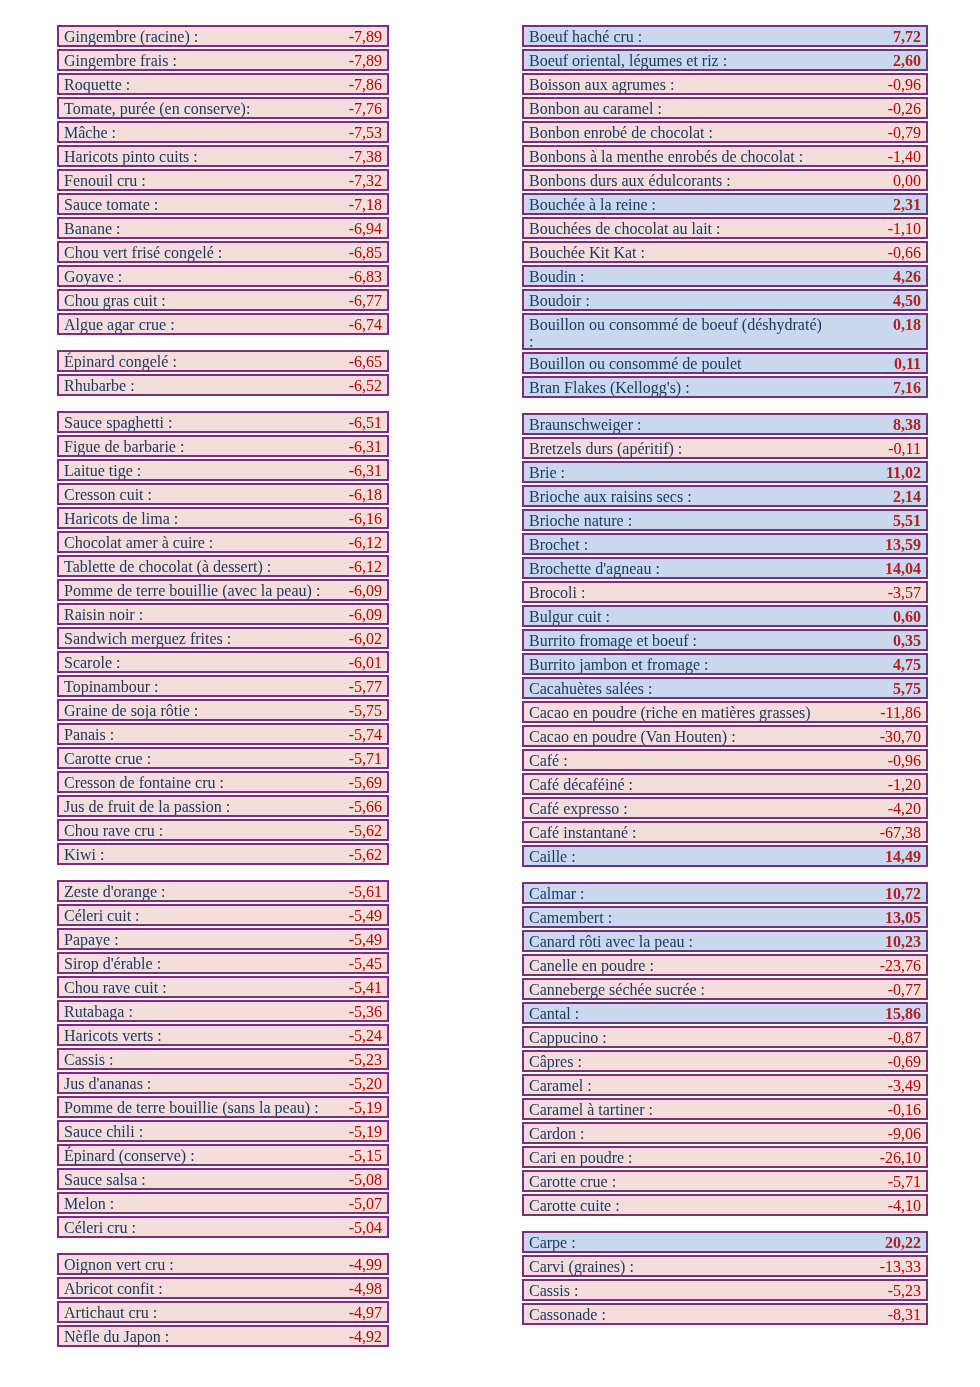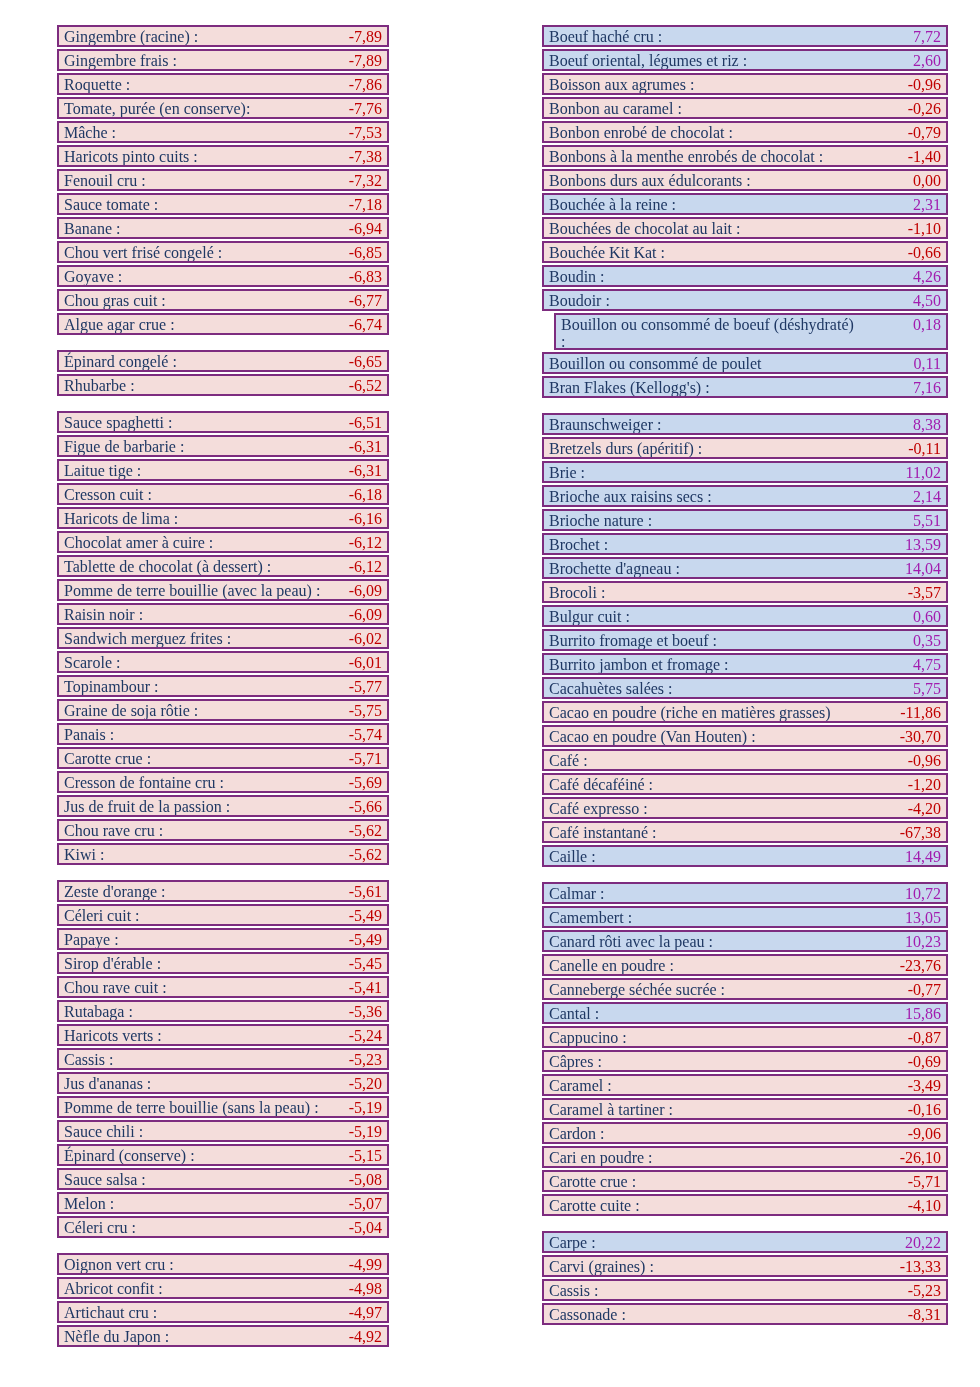--- a/index.html
+++ b/index.html
@@ -11,21 +11,21 @@
     width: 980px;
     height: 1387px;
     position: relative;
     font-family: "Liberation Serif", "DejaVu Serif", serif;
   }
   .col {
     position: absolute;
     top: 25px;
   }
   #col-left  { left: 57px;  width: 332px; }
-  #col-right { left: 542px; width: 406px; }
+  #col-right { left: 522px; width: 406px; }
 
   .row {
     box-sizing: border-box;
     height: 22px;
     margin-bottom: 2px;
     border: 2px solid #7d2c7f;
     display: flex;
     justify-content: space-between;
     align-items: center;
     padding: 0 5px 0 5px;
@@ -33,33 +33,32 @@
     line-height: 17px;
     overflow: hidden;
   }
   .row.pink { background: #f4dddb; }
   .row.blue { background: #c8d8ee; }
 
   .row.tall {
     height: 37px;
     align-items: flex-start;
     padding-top: 1px;
-    margin-left: 12px;
   }
   .row.tall .label {
     white-space: normal;
     max-width: 300px;
   }
 
   .label {
     color: #1f3864;
     white-space: nowrap;
   }
   .value.neg { color: #c00000; }
-  .value.pos { color: #a21caf; }
+  .value.pos { color: #b91c1c; font-weight: bold; }
 
   .gap {
     height: 13px;
   }
 </style>
 </head>
 <body>
 
 <div class="col" id="col-left">
     <div class="row pink">

